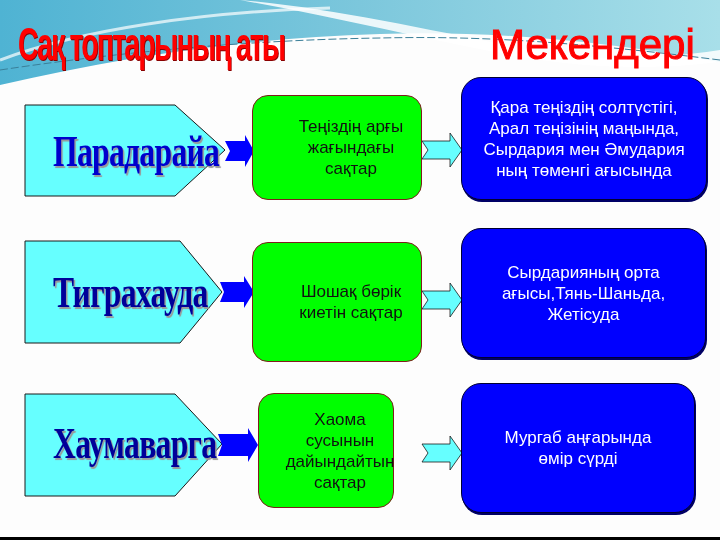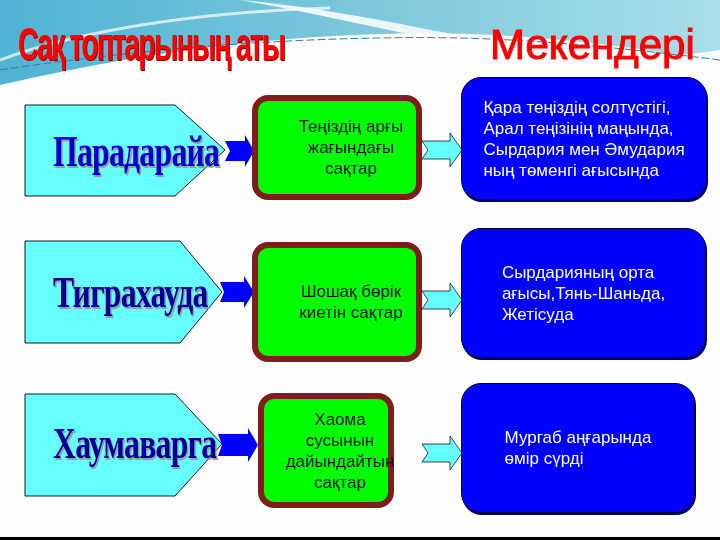--- a/index.html
+++ b/index.html
@@ -2,22 +2,22 @@
 <html><head>
 <meta charset="utf-8">
 <style>
   html, body { margin:0; padding:0; }
   body { width:720px; height:540px; position:relative; overflow:hidden; background:#ffffff; font-family:"Liberation Sans", sans-serif; }
   .bg { position:absolute; left:0; top:0; width:720px; height:540px; }
   .title { position:absolute; color:#ff0000; font-family:"Liberation Sans", sans-serif; font-weight:bold; white-space:nowrap; }
   .title-left { left:18px; top:16px; font-size:46px; letter-spacing:-3px; transform:scaleX(0.62); transform-origin:left top; line-height:56px; text-shadow:1px 1px 0 #8a0000; }
   .title-right { left:470px; top:20px; font-size:42px; line-height:50px; font-weight:normal;margin-left:20px; -webkit-text-stroke:1px #ff0000; }
   .pent-label { position:absolute; left:25px; width:200px; text-align:center; font-family:"Liberation Serif", serif; font-weight:bold; color:#0000cc; font-size:44px; line-height:50px; white-space:nowrap; text-shadow:2px 2px 1px #999; transform:scaleX(0.72); transform-origin:center; letter-spacing:-1px; }
-  .green { position:absolute; background:#00ff00; border:6px solid #7f1d1d; border-radius:16px; box-sizing:border-box; display:flex; align-items:center; justify-content:center; text-align:center; color:#111; font-size:17px; line-height:21px;padding-left:28px; }
-  .blue { position:absolute; background:#0000ff; border:1px solid #000033; border-radius:20px; box-sizing:border-box; display:flex; align-items:center; justify-content:center; color:#ffffff; font-size:17px; line-height:21px; box-shadow:1px 2px 0 #000066; }
+  .green { position:absolute; background:#00ff00; border:1px solid #7f1d1d; border-radius:16px; box-sizing:border-box; display:flex; align-items:center; justify-content:center; text-align:center; color:#111; font-size:17px; line-height:21px;padding-left:28px; }
+  .blue { position:absolute; background:#0000ff; border:1px solid #000033; border-radius:20px; box-sizing:border-box; display:flex; align-items:center; justify-content:center; text-align:center; color:#ffffff; font-size:17px; line-height:21px; box-shadow:1px 2px 0 #000066; }
   .txt { white-space:pre-line; }
   .bottom-line { position:absolute; left:0; top:537px; width:720px; height:3px; background:#000; }
   svg { position:absolute; left:0; top:0; }
 </style>
 </head>
 <body>
 
 <svg class="bg" width="720" height="540" viewBox="0 0 720 540">
   <defs>
     <linearGradient id="sky" x1="0" y1="0" x2="1" y2="0">

